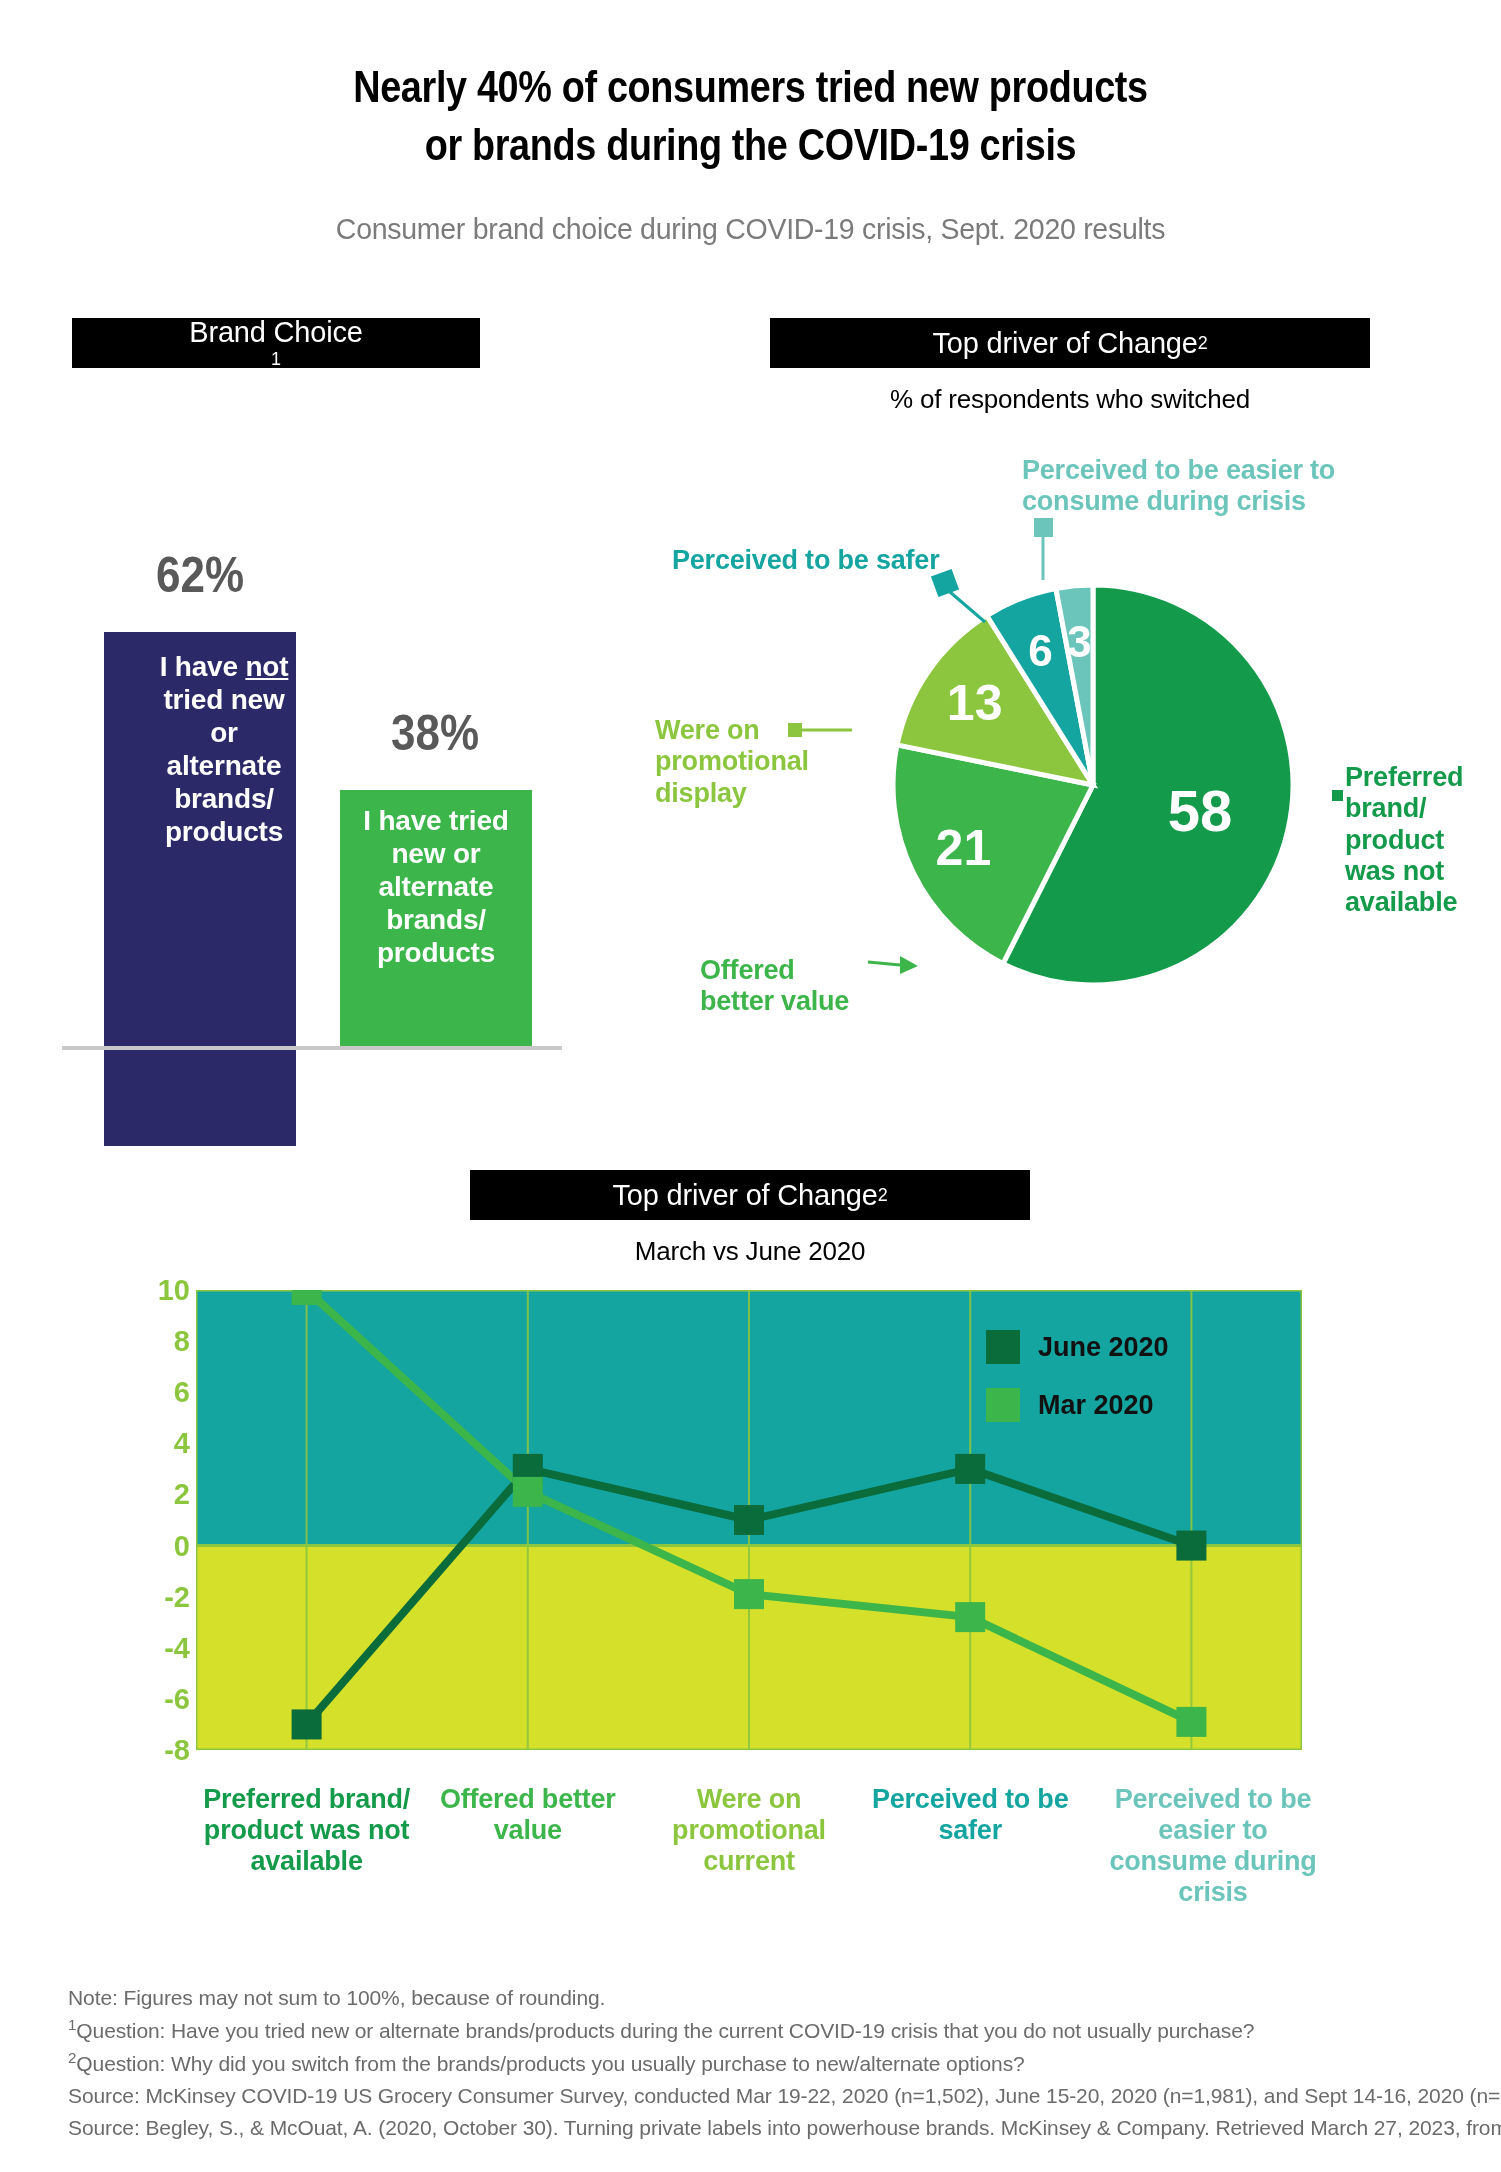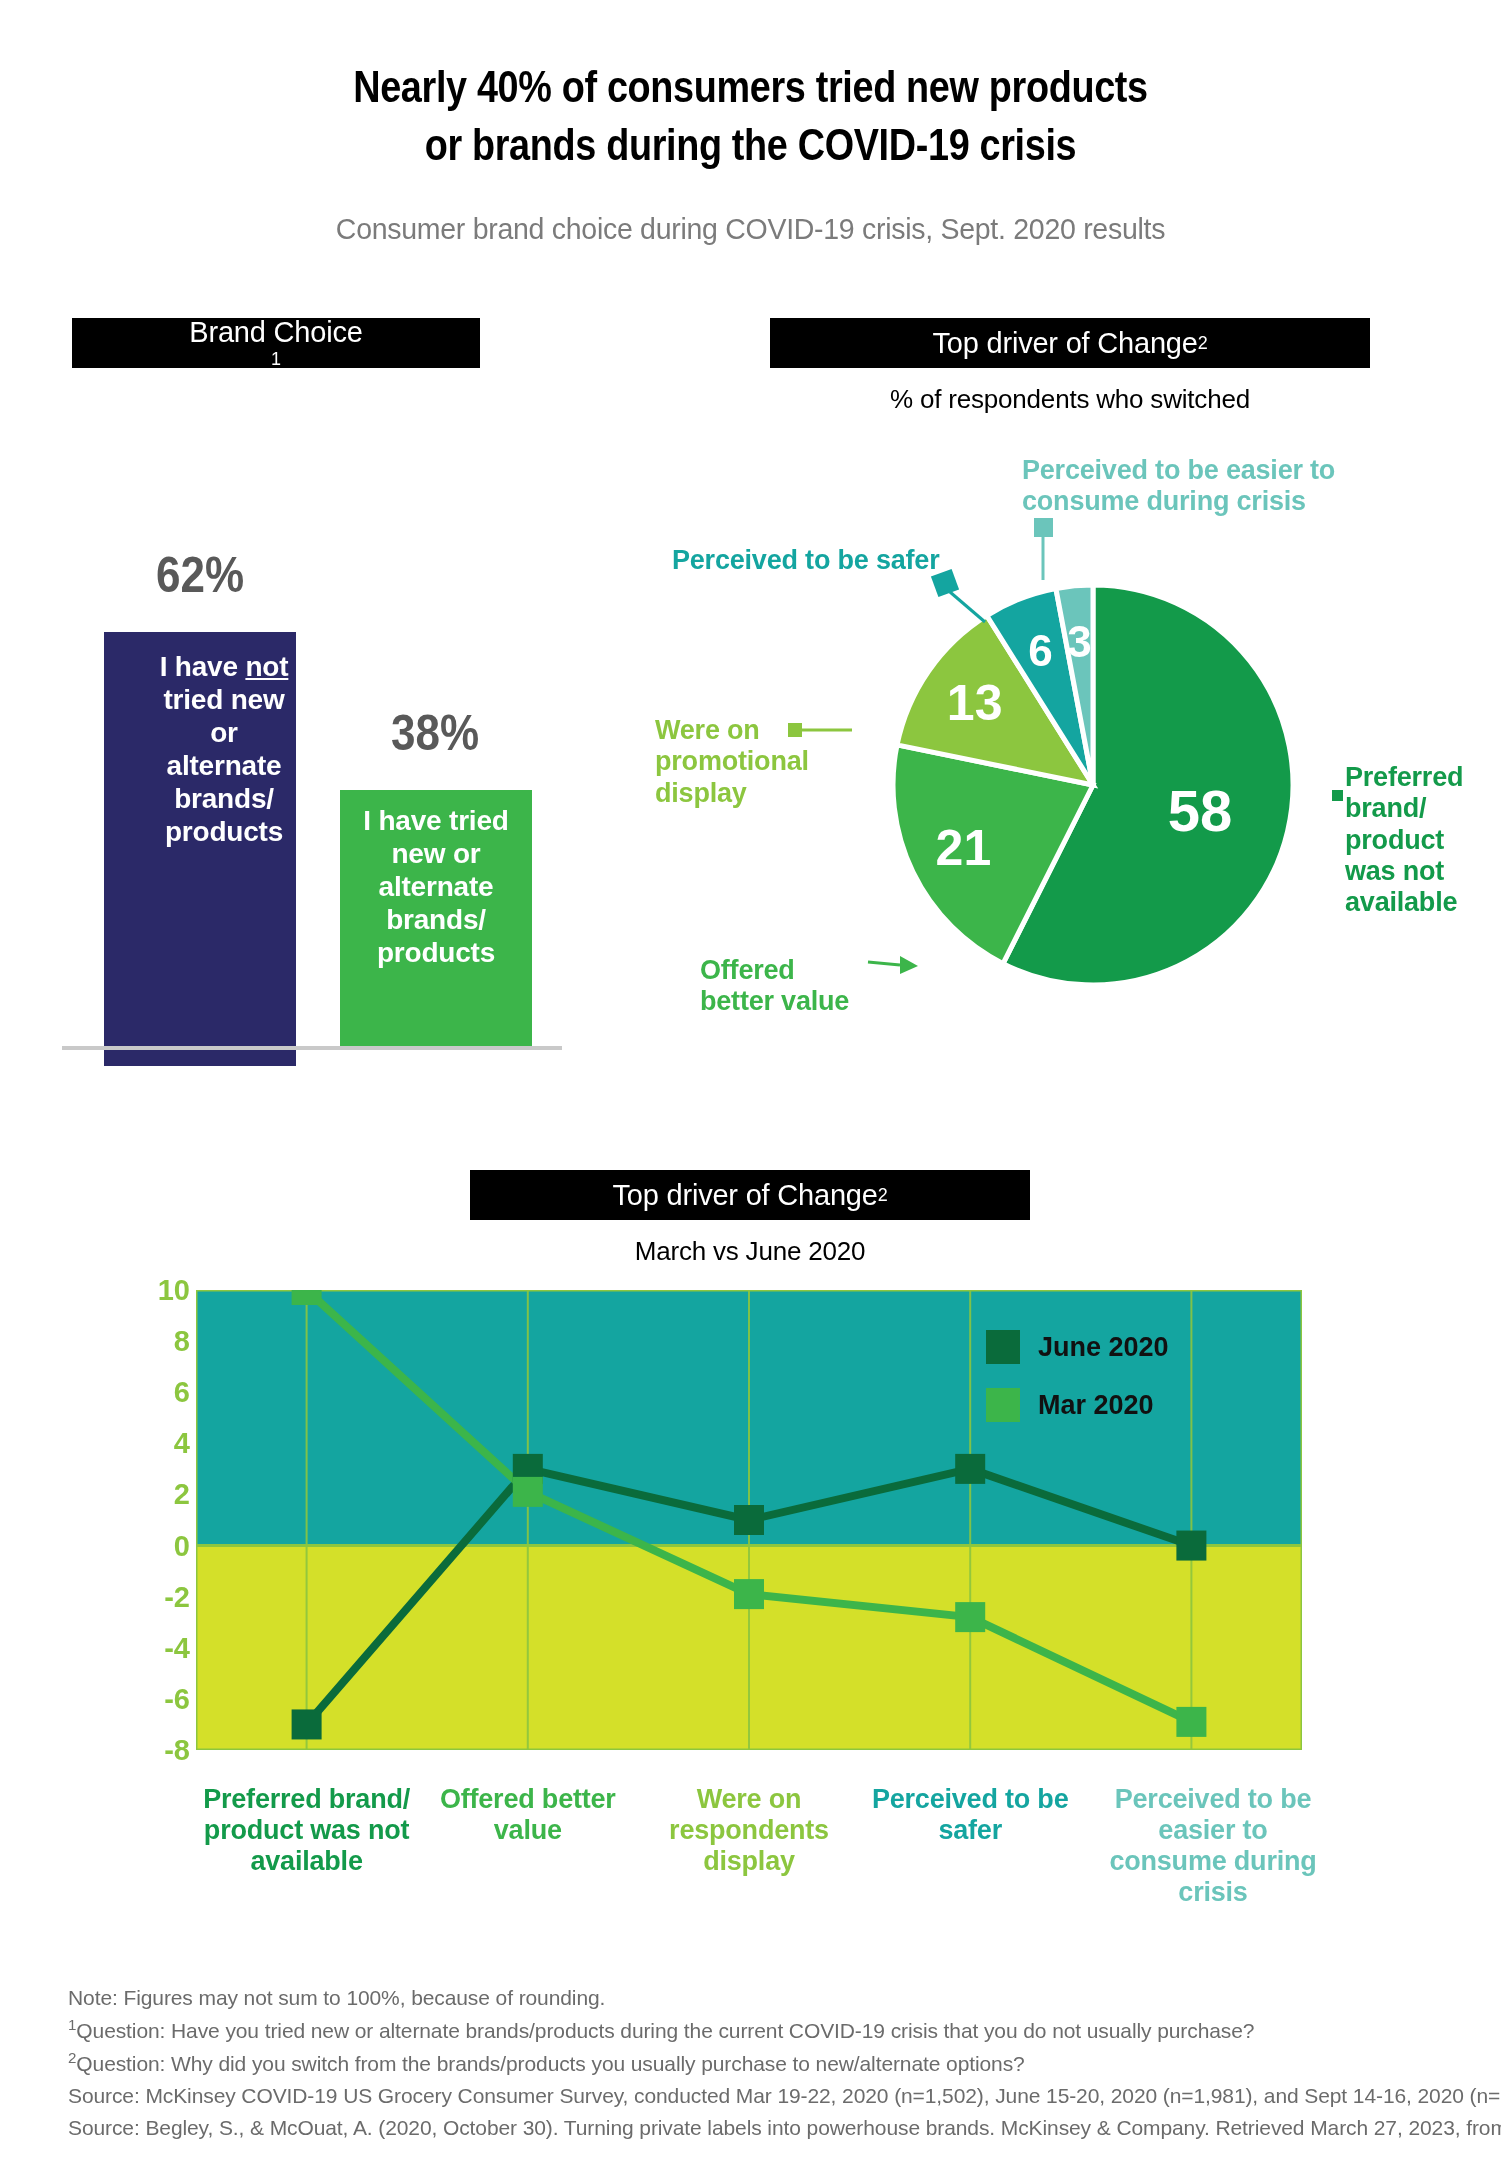--- a/index.html
+++ b/index.html
@@ -117,21 +117,21 @@
     <div>or brands during the COVID-19 crisis</div>
   </div>
   <div class="subtitle">Consumer brand choice during COVID-19 crisis, Sept. 2020 results</div>
 
   <div class="banner" style="left:72px; top:318px; width:408px; height:50px;flex-direction:column;">
     <span>Brand Choice</span>
       <sup>1</sup>
   </div>
 
   <div class="barpct" style="left:100px; top:546px; width:200px;">62%</div>
-  <div class="bar" style="left:104px; top:632px; width:192px; height:434px; background:#2b2968;padding-left:48px;">
+  <div class="bar" style="left:104px; top:632px; width:192px; height:514px; background:#2b2968;padding-left:48px;">
     I have <u>not</u><br>tried new or<br>alternate<br>brands/<br>products
   </div>
 
   <div class="barpct" style="left:335px; top:704px; width:200px;">38%</div>
   <div class="bar" style="left:340px; top:790px; width:192px; height:256px; background:#3cb54a; padding-top:14px;">
     I have tried<br>new or<br>alternate<br>brands/<br>products
   </div>
   <div class="bar-base"></div>
 
   <div class="banner" style="left:770px; top:318px; width:600px; height:50px;">
@@ -250,21 +250,21 @@
         <div style="position:absolute; left:0; top:58px; height:40px; width:280px;">
           <span class="legend-sw" style="background:#3cb54a; top:2px;"></span>
           <span class="legend-lb" style="top:4px;">Mar 2020</span>
         </div>
       </div>
     </div>
 
     <div id="xcat-host" style="position:absolute; left:196px; top:610px; width:1106px; height:170px;">
         <div class="xcat" style="left: 0.6px; top: 14px; width: 220px; color: rgb(19, 154, 74);">Preferred brand/<wbr>product was not available</div>
         <div class="xcat" style="left: 221.8px; top: 14px; width: 220px; color: rgb(60, 181, 74);">Offered better value</div>
-        <div class="xcat" style="left: 443px; top: 14px; width: 220px; color: rgb(140, 198, 63);">Were on respondents display</div>
+        <div class="xcat" style="left: 443px; top: 14px; width: 220px; color: rgb(140, 198, 63);">Were on promotional current</div>
         <div class="xcat" style="left: 664.2px; top: 14px; width: 220px; color: rgb(20, 165, 160);">Perceived to be safer</div>
         <div class="xcat" style="left: 907px; top: 14px; width: 220px; color: rgb(107, 197, 187);">Perceived to be easier to consume during crisis</div>
       </div>
   </div>
 
   <div class="notes" id="notes-host">
       <div>Note: Figures may not sum to 100%, because of rounding.</div>
       <div><sup>1</sup>Question: Have you tried new or alternate brands/products during the current COVID-19 crisis that you do not usually purchase?</div>
       <div><sup>2</sup>Question: Why did you switch from the brands/products you usually purchase to new/alternate options?</div>
       <div>Source: McKinsey COVID-19 US Grocery Consumer Survey, conducted Mar 19-22, 2020 (n=1,502), June 15-20, 2020 (n=1,981), and Sept 14-16, 2020 (n=2,010)</div>

